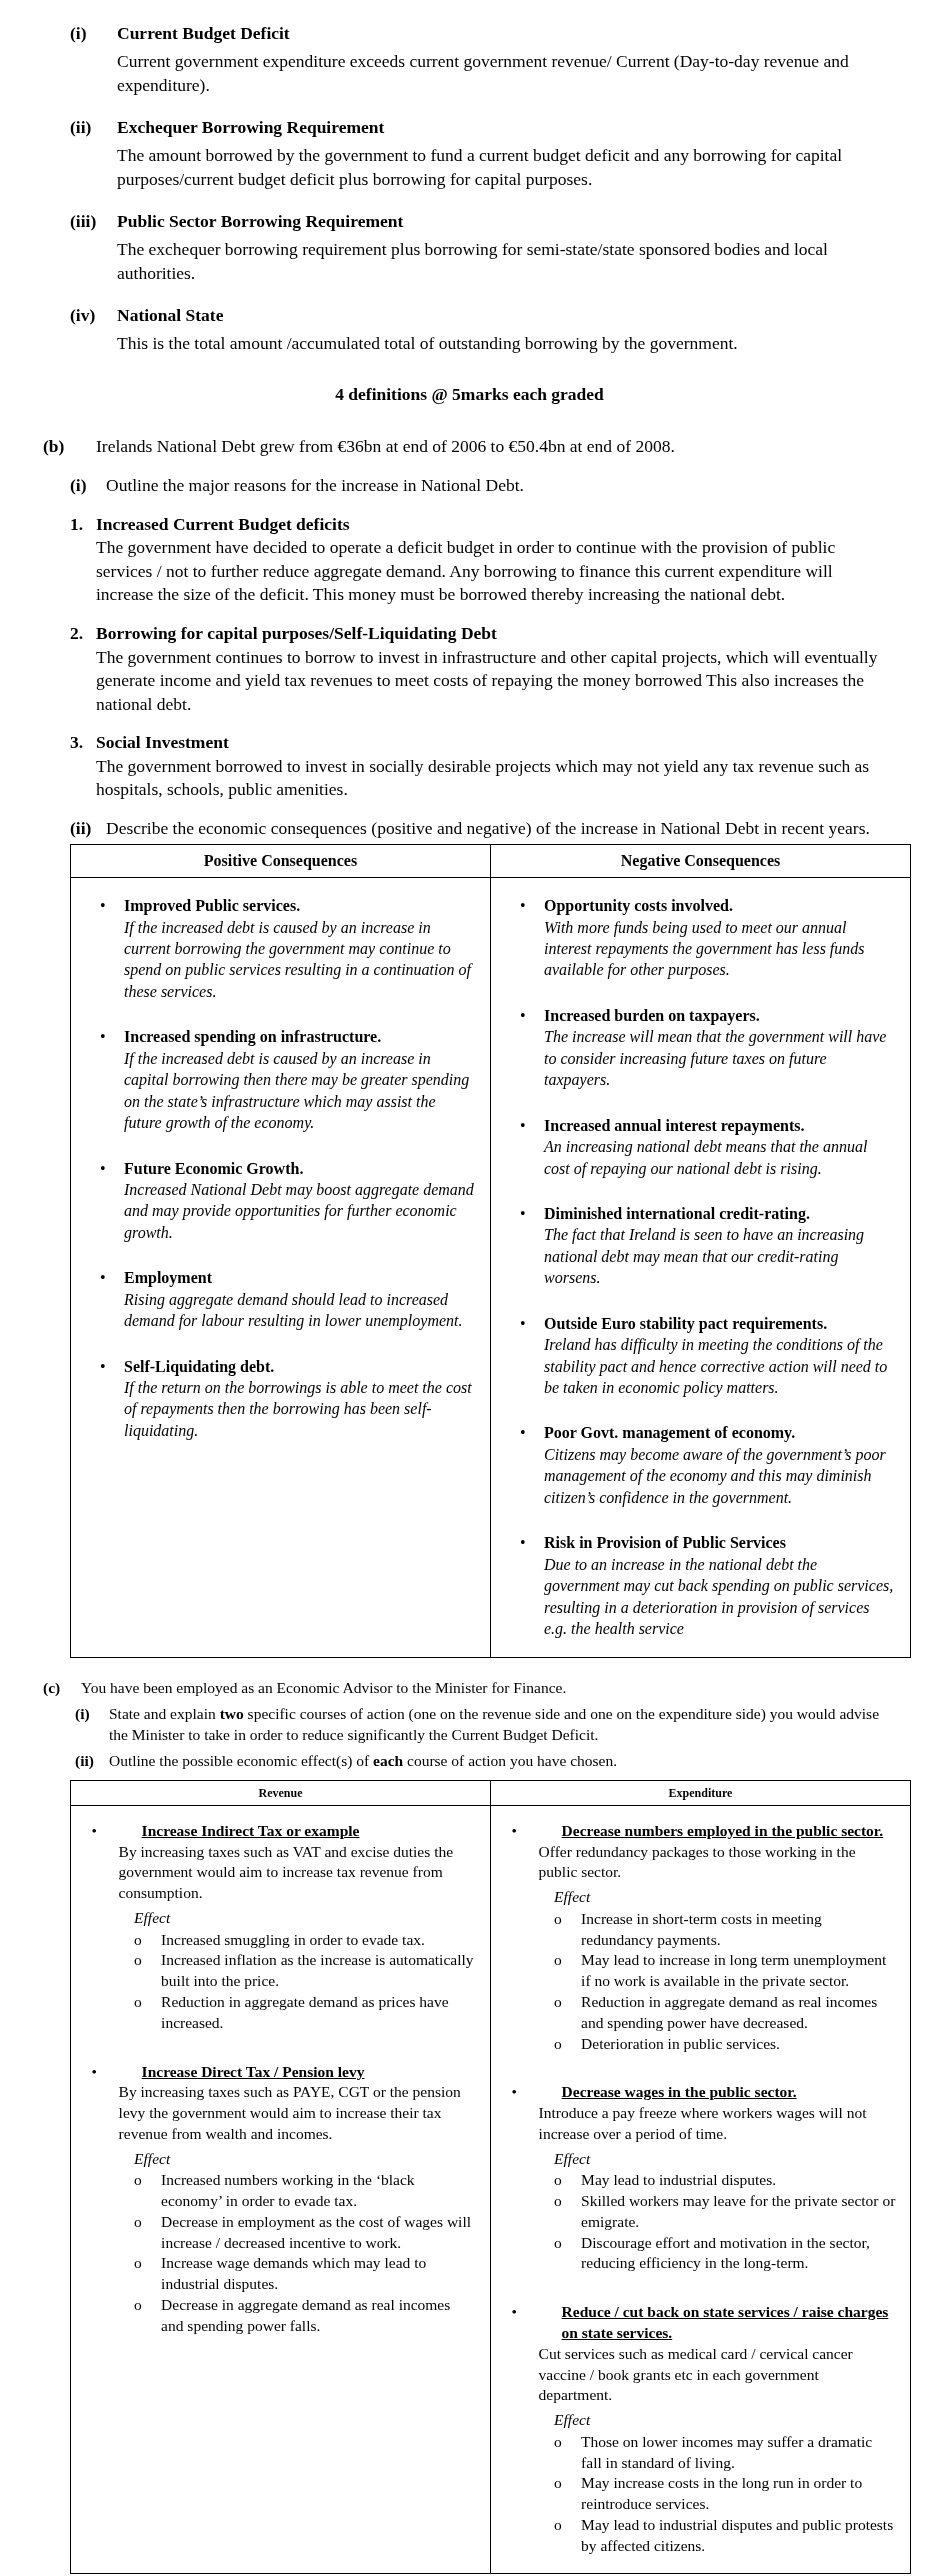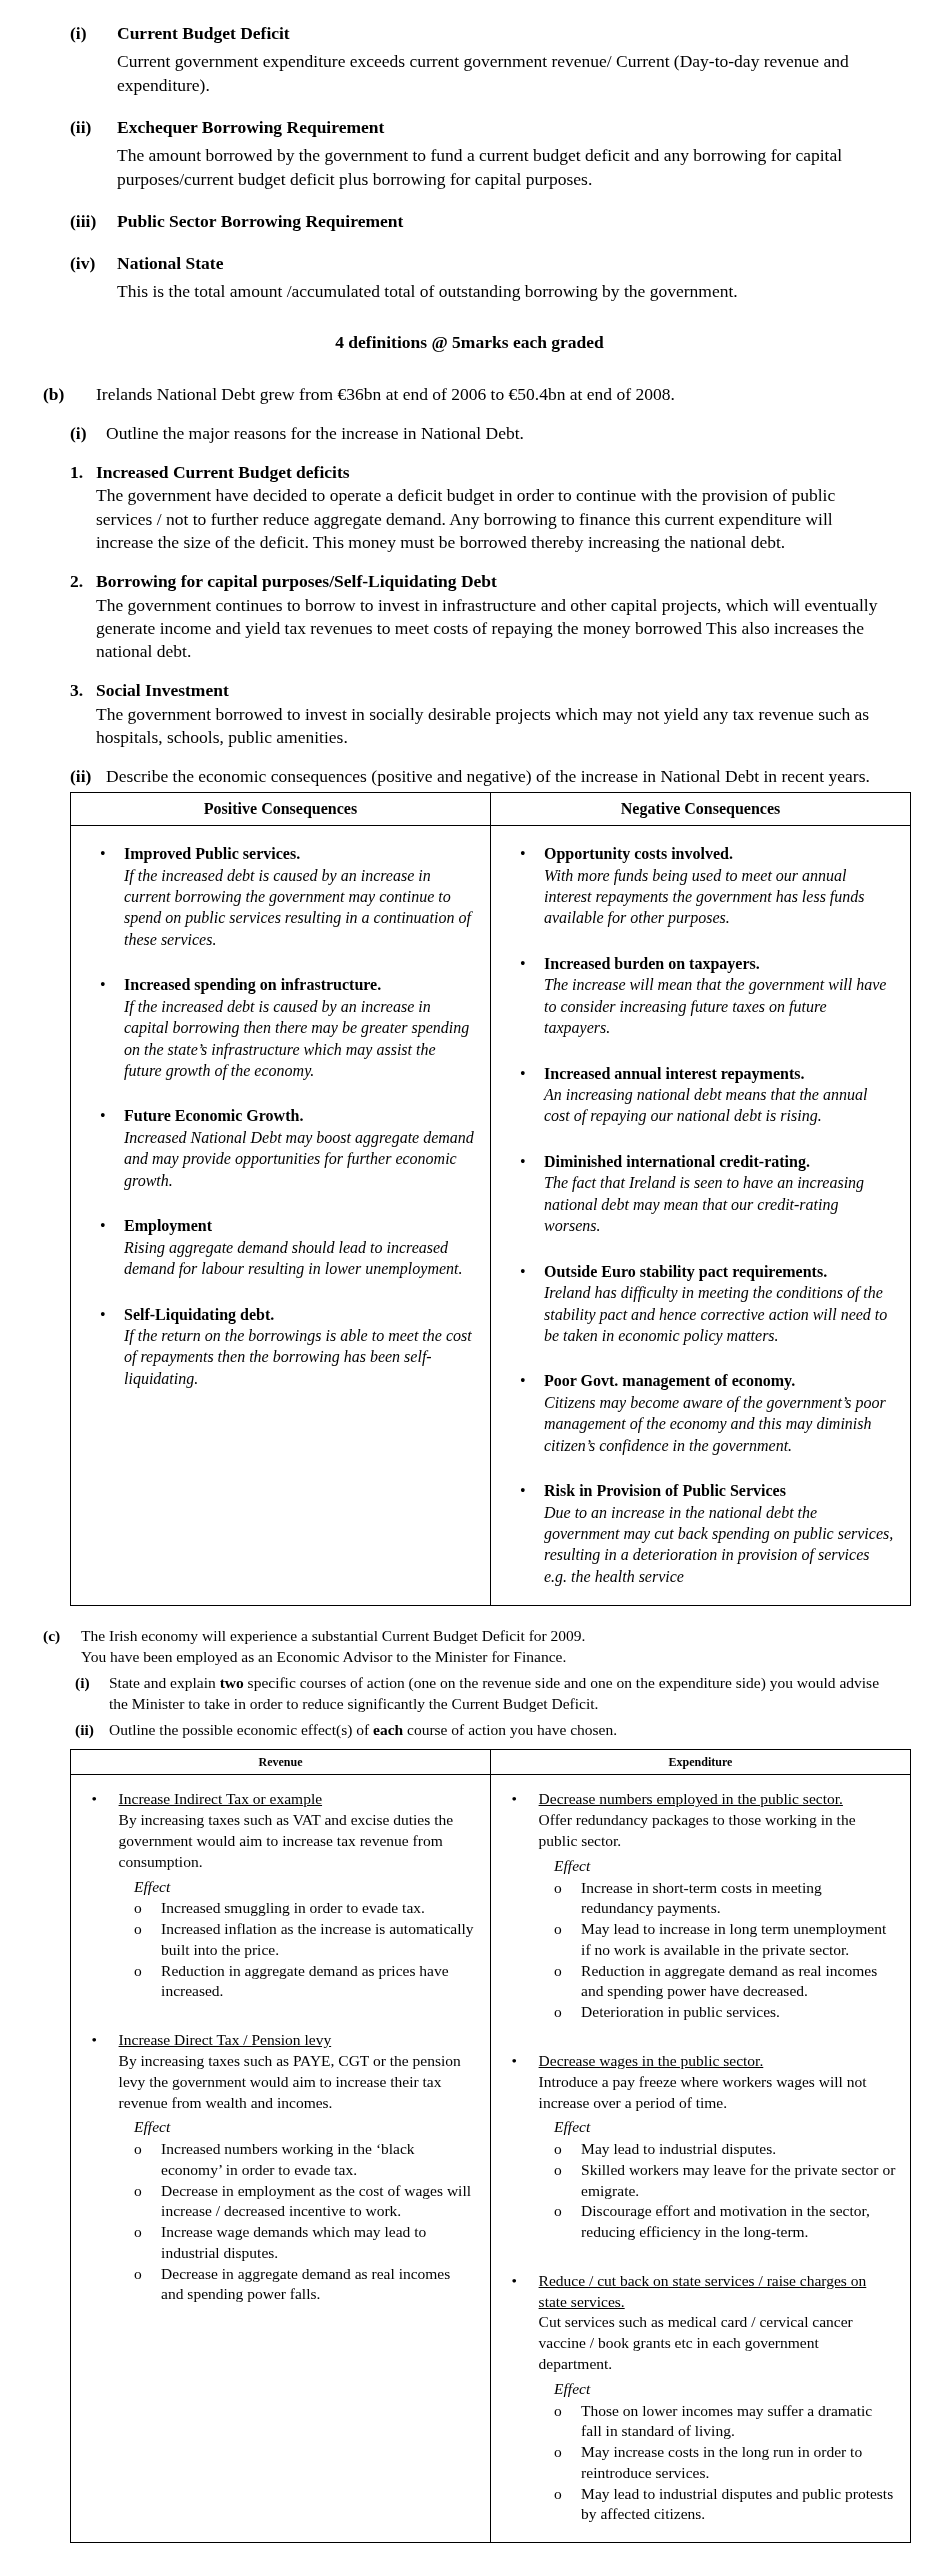--- a/index.html
+++ b/index.html
@@ -52,21 +52,21 @@
 
   
   .atable{border-collapse:collapse;table-layout:fixed;width:841px;margin:8.2px 0 23px 27px;font-size:15.5px;line-height:1.34;}
   .atable th,.atable td{border:1.5px solid #000;vertical-align:top;}
   .atable th{text-align:center;padding:4.1px;font-size:12px;}
   .atable td{padding:14.4px 14.4px 16.5px 20.6px;width:420px;}
   .action{display:flex;margin-bottom:28px;}
   .action:last-child{margin-bottom:0;}
   .action .bm{width:27px;}
   .ac{flex:1;}
-  .a-title{font-weight:normal;text-decoration:underline;}
+  .a-title{font-weight:bold;text-decoration:underline;margin-left:23px;}
   .effect-label{font-style:italic;margin:4.1px 0 1px 15.5px;}
   .o-item{display:flex;margin-left:15.5px;}
   .om{flex:none;width:27px;}
   .ot{flex:1;}
 </style>
 </head>
 <body>
 
 <div class="page">
 
@@ -82,20 +82,21 @@
       <span class="def-num">(ii)</span>
       <span>Exchequer Borrowing Requirement</span>
     </div>
     <div class="def-body">The amount borrowed by the government to fund a current budget deficit and any borrowing for capital purposes/current budget deficit plus borrowing for capital purposes.</div>
   </div>
   <div class="def-item">
     <div class="def-head">
       <span class="def-num">(iii)</span>
       <span>Public Sector Borrowing Requirement</span>
     </div>
+    <div class="def-body">The exchequer borrowing requirement plus borrowing for semi-state/state sponsored bodies and local authorities.</div>
   </div>
   <div class="def-item">
     <div class="def-head">
       <span class="def-num">(iv)</span>
       <span>National State</span>
     </div>
     <div class="def-body">This is the total amount /accumulated total of outstanding borrowing by the government.</div>
   </div>
 
   <div class="marks-note">4 definitions @ 5marks each graded</div>
@@ -233,21 +234,20 @@
         </div>
       </td>
     </tr>
   </tbody>
     </table>
 
   <div class="part-c">
     <div class="part-row">
       <span class="lbl w74">(c)</span>
       <span>
-        <span class="blk">The Irish economy will experience a substantial Current Budget Deficit for 2009.</span>
         <span class="blk">You have been employed as an Economic Advisor to the Minister for Finance.</span>
       </span>
     </div>
     <div class="pc-q">
       <span class="lbl">(i)</span>
       <span class="pc-qt"><span>State and explain </span><span class="bold">two</span><span> specific courses of action (one on the revenue side and one on the expenditure side) you would advise the Minister to take in order to reduce significantly the Current Budget Deficit.</span></span>
     </div>
     <div class="pc-q">
       <span class="lbl">(ii)</span>
       <span class="pc-qt"><span>Outline the possible economic effect(s) of </span><span class="bold">each</span><span> course of action you have chosen.</span></span>

